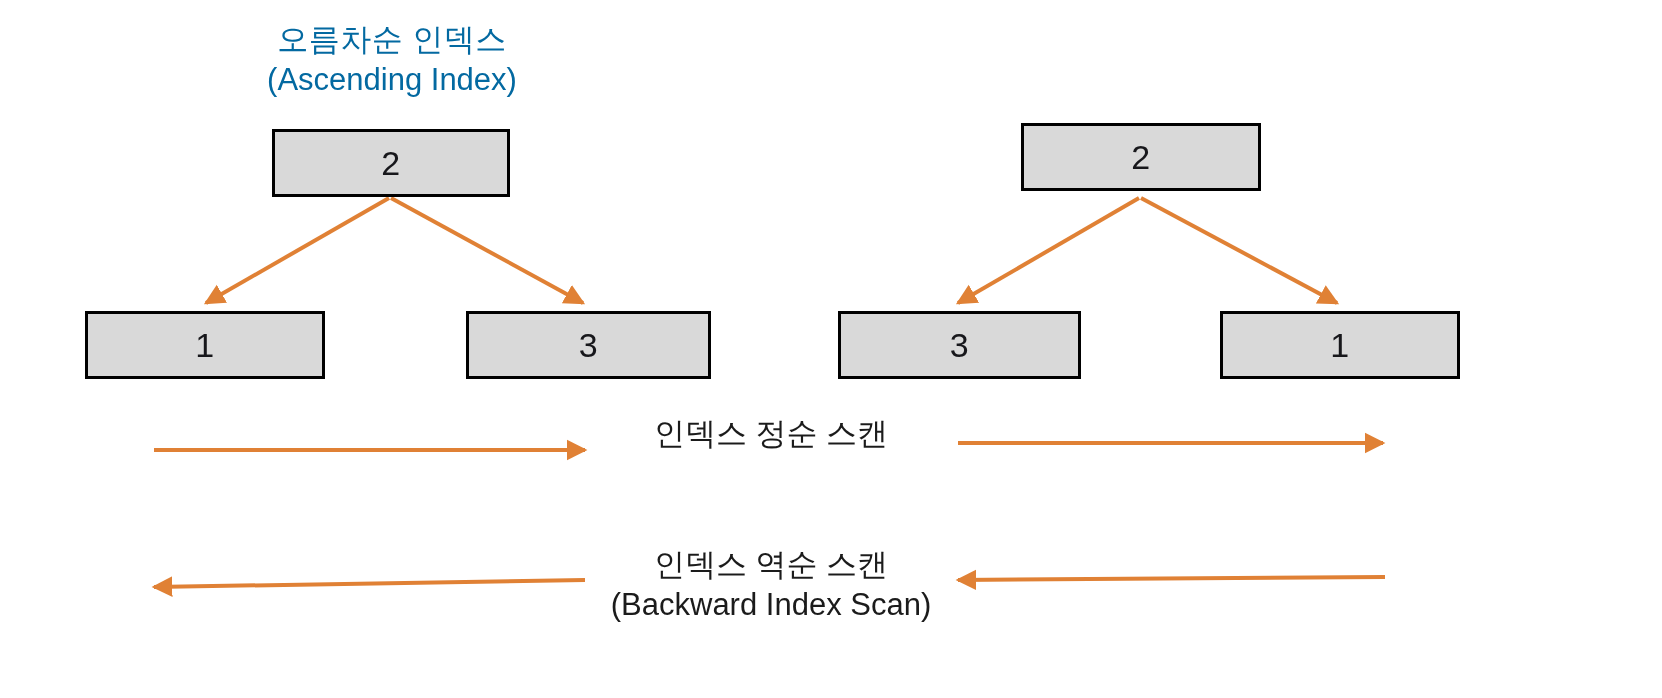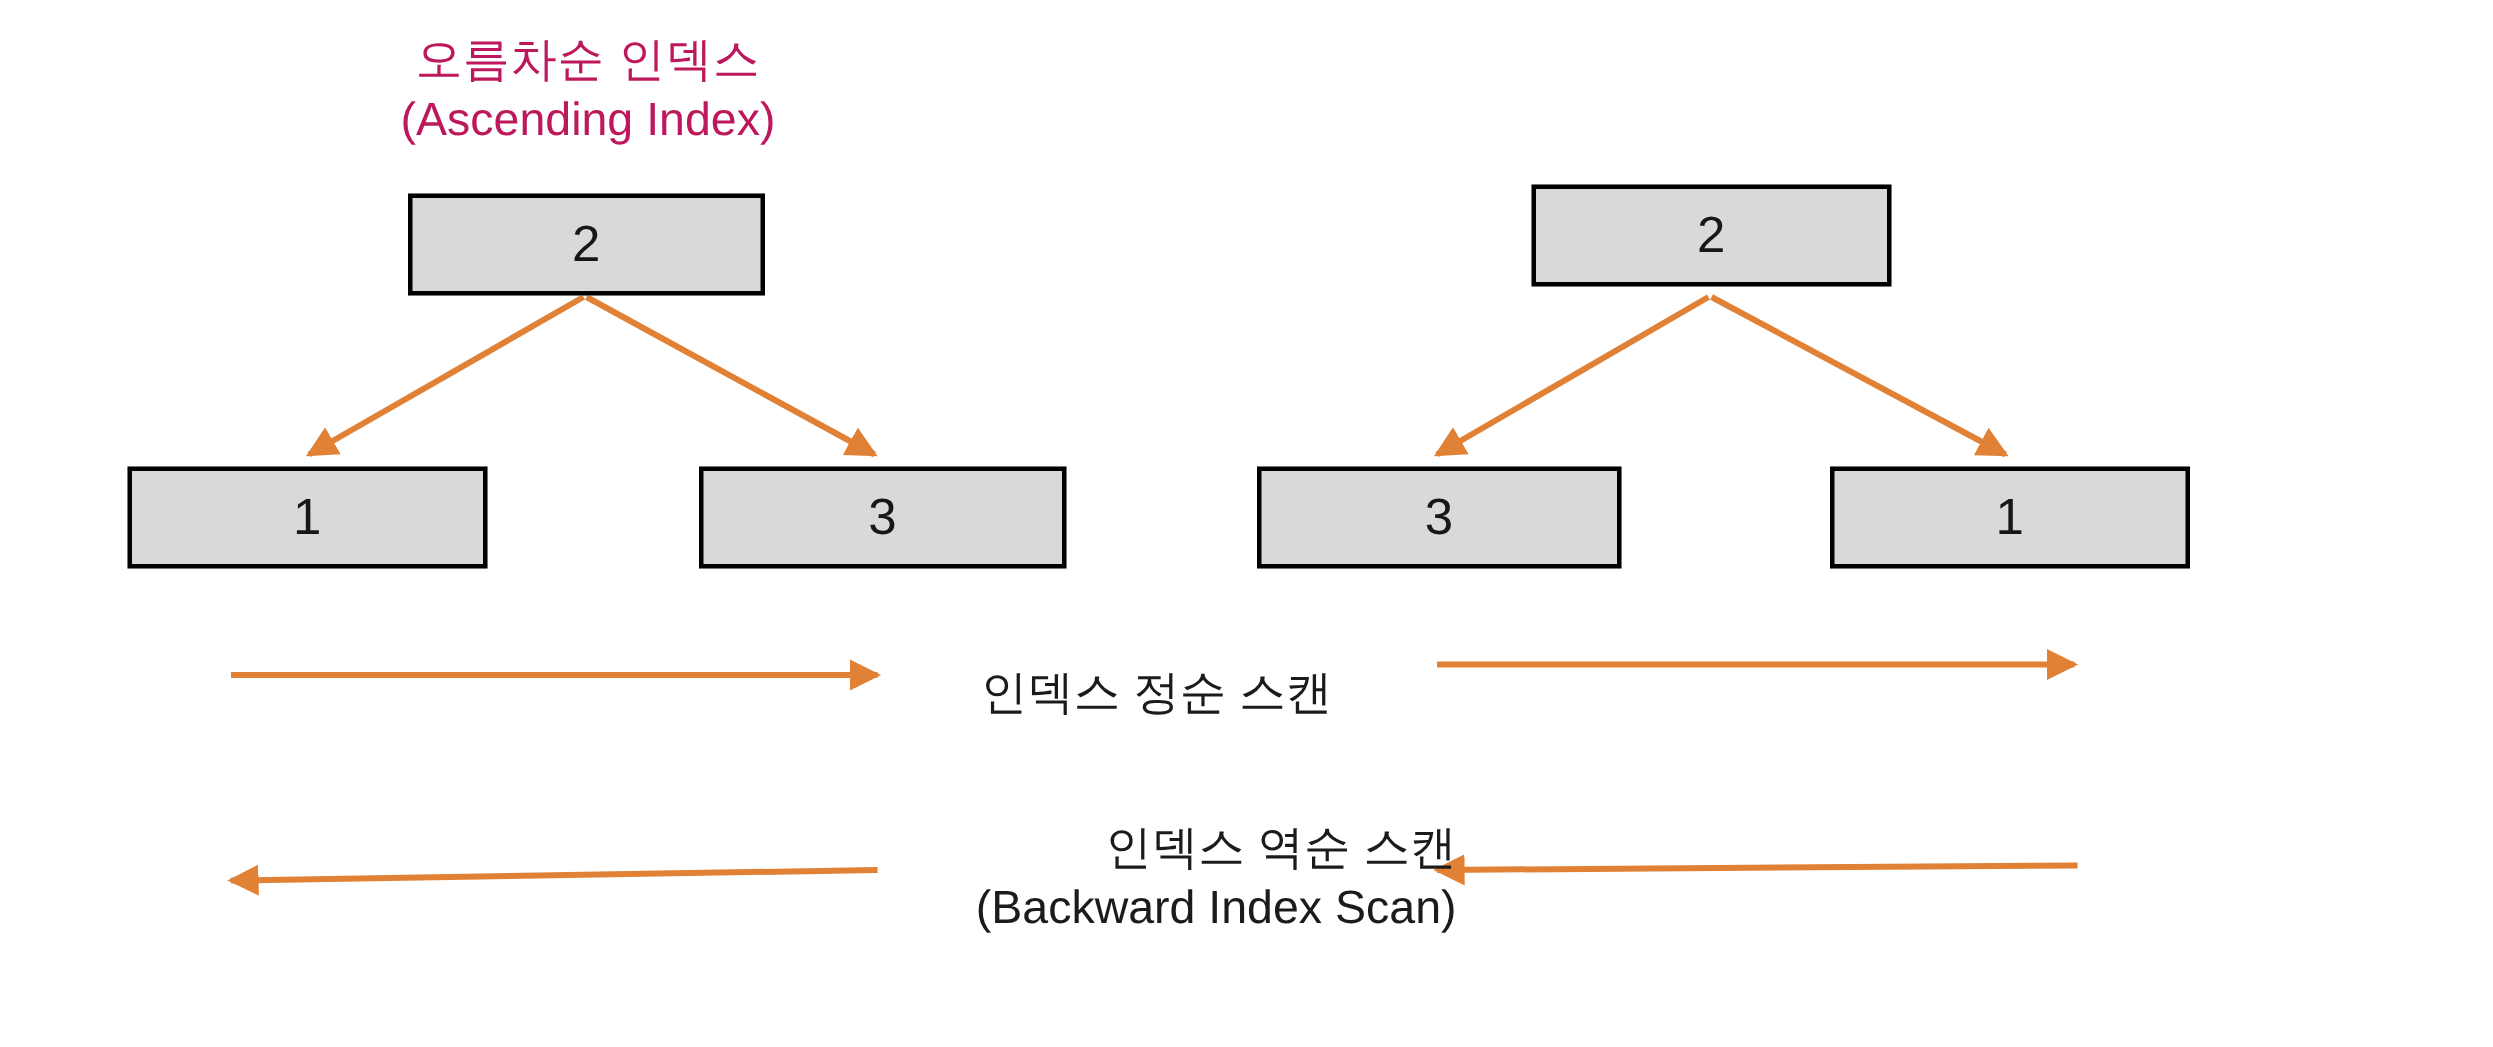--- a/index.html
+++ b/index.html
@@ -17,21 +17,21 @@
     height: 698px;
     background: #ffffff;
     overflow: hidden;
   }
 
   
   .group-title {
     position: absolute;
     text-align: center;
     line-height: 1.28;
-    color: #be185d;
+    color: #0369a1;
     font-size: 31px;
     white-space: nowrap;
   }
   .group-title .ko {
     display: block;
     letter-spacing: 0.5px;
   }
   .group-title .en {
     display: block;
     letter-spacing: 0px;
@@ -119,22 +119,22 @@
   <div class="node" style="left:1021px; top:123px; width:240px; height:68px;">
     <span>2</span>
   </div>
   <div class="node" style="left:838px; top:311px; width:243px; height:68px;">
     <span>3</span>
   </div>
   <div class="node" style="left:1220px; top:311px; width:240px; height:68px;">
     <span>1</span>
   </div>
 
-  <div class="scan-label" style="left:571px; top:414px; width:400px;margin-top:28px;">
+  <div class="scan-label" style="left:571px; top:414px; width:400px;">
     <span class="ko">인덱스 정순 스캔</span>
   </div>
 
-  <div class="scan-label" style="left:571px; top:545px; width:400px;text-align:right;">
+  <div class="scan-label" style="left:571px; top:545px; width:400px;">
     <span class="ko">인덱스 역순 스캔</span>
     <span class="en">(Backward Index Scan)</span>
   </div>
 
 </div>
 
 </body></html>

